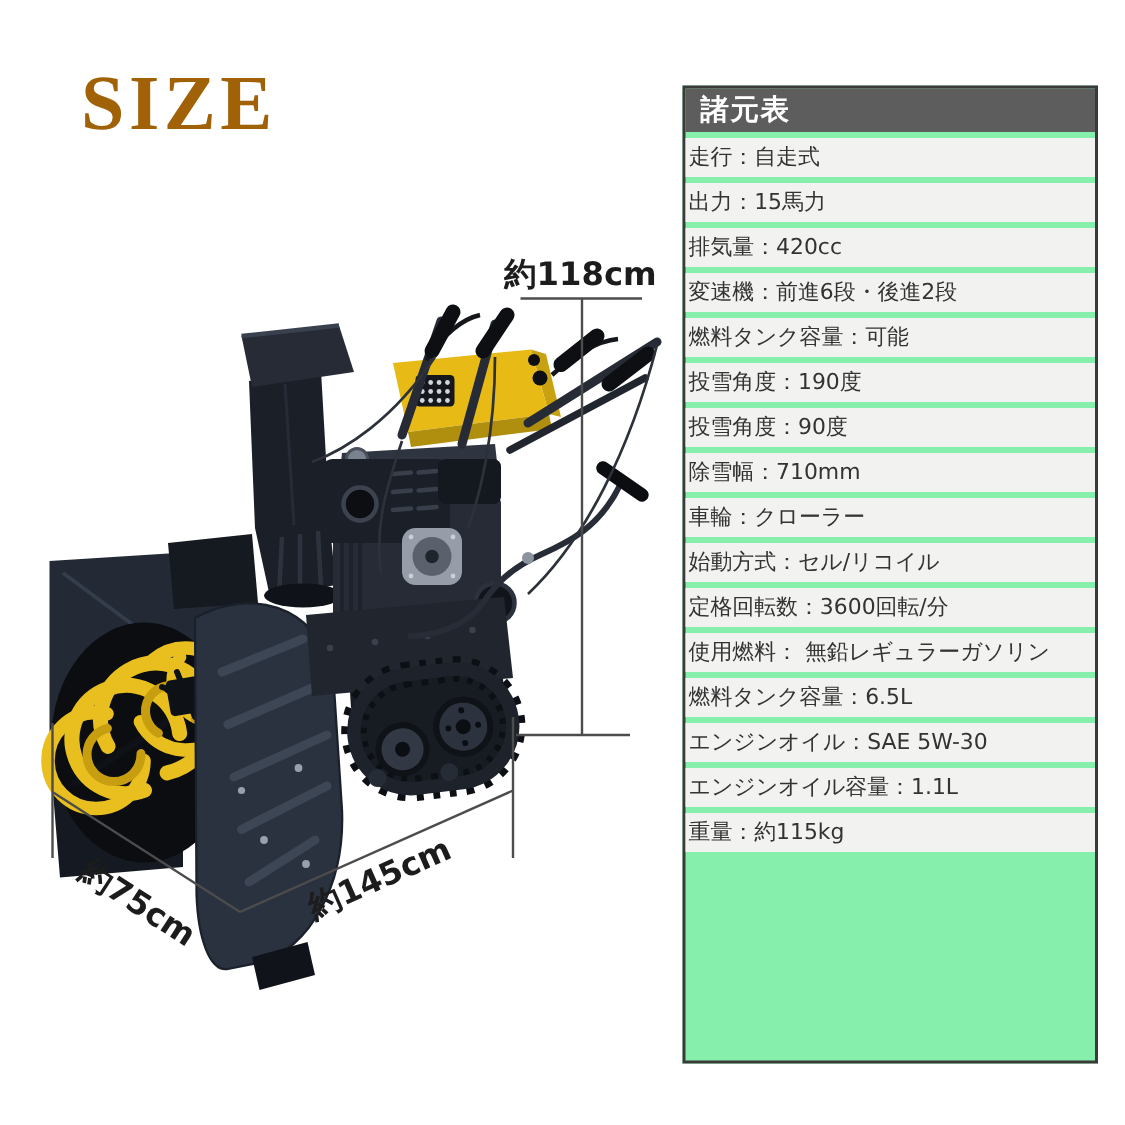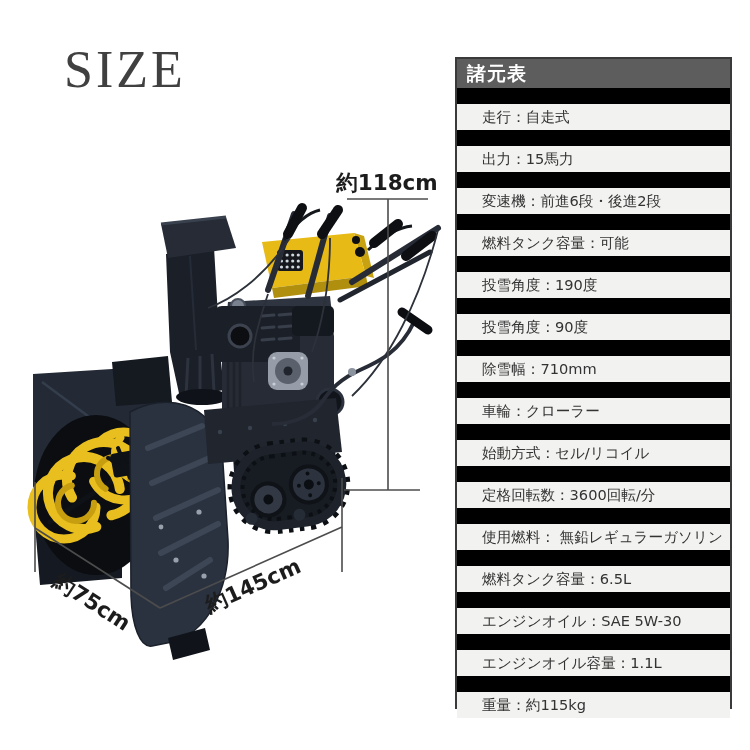--- a/index.html
+++ b/index.html
@@ -1,40 +1,40 @@
 <!DOCTYPE html>
 <html><head>
 <meta charset="utf-8">
 <style>
   html,body{margin:0;padding:0;}
   body{
     width:750px;height:750px;background:#ffffff;position:relative;overflow:hidden;
     font-family:"DejaVu Sans","Liberation Sans",sans-serif;
   }
   .size-title{
-    position:absolute;left:64px;top:44px;
+    position:absolute;left:54px;top:44px;
     font-family:"Liberation Serif","DejaVu Serif",serif;
-    font-weight:normal;font-size:52px;line-height:1;color:#404040;letter-spacing:3px;
+    font-weight:bold;font-size:52px;line-height:1;color:#a16207;letter-spacing:3px;
   }
   .illustration{position:absolute;left:0;top:0;}
   .dim-label{
     font-family:"DejaVu Sans","Liberation Sans",sans-serif;
     font-size:21.5px;font-weight:600;fill:#1c1c1c;
   }
   .spec-table{
     position:absolute;left:455px;top:57px;width:277px;height:652px;
-    border:2px solid #3a3a3a;background:#000000;box-sizing:border-box;
+    border:2px solid #3a3a3a;background:#86efac;box-sizing:border-box;
   }
   .spec-header{
     background:#5e5d5d;color:#ffffff;font-size:19px;font-weight:bold;
     height:29px;line-height:29px;padding-left:10px;letter-spacing:1px;
   }
   .spec-row{
     background:#f2f2f1;color:#333333;font-size:14.6px;
-    height:26px;line-height:26px;padding-left:25px;margin-top:16px;
+    height:26px;line-height:26px;padding-left:2px;margin-top:4px;
     white-space:nowrap;overflow:hidden;
   }
 </style>
 </head>
 <body>
 
 <div class="size-title">SIZE</div>
 
 <svg class="illustration" width="460" height="720" viewBox="0 0 460 720">
 
@@ -224,20 +224,21 @@
   <text class="dim-label" x="387" y="190" text-anchor="middle">約118cm</text>
   <text class="dim-label" text-anchor="middle" transform="translate(88,608) rotate(33)">約75cm</text>
   <text class="dim-label" text-anchor="middle" transform="translate(256,592) rotate(-24)">約145cm</text>
 </svg>
 
 <div class="spec-table">
   <div class="spec-header">諸元表</div>
   <div>
     <div class="spec-row">走行：自走式</div>
     <div class="spec-row">出力：15馬力</div>
+    <div class="spec-row">排気量：420cc</div>
     <div class="spec-row">変速機：前進6段・後進2段</div>
     <div class="spec-row">燃料タンク容量：可能</div>
     <div class="spec-row">投雪角度：190度</div>
     <div class="spec-row">投雪角度：90度</div>
     <div class="spec-row">除雪幅：710mm</div>
     <div class="spec-row">車輪：クローラー</div>
     <div class="spec-row">始動方式：セル/リコイル</div>
     <div class="spec-row">定格回転数：3600回転/分</div>
     <div class="spec-row">使用燃料： 無鉛レギュラーガソリン</div>
     <div class="spec-row">燃料タンク容量：6.5L</div>

